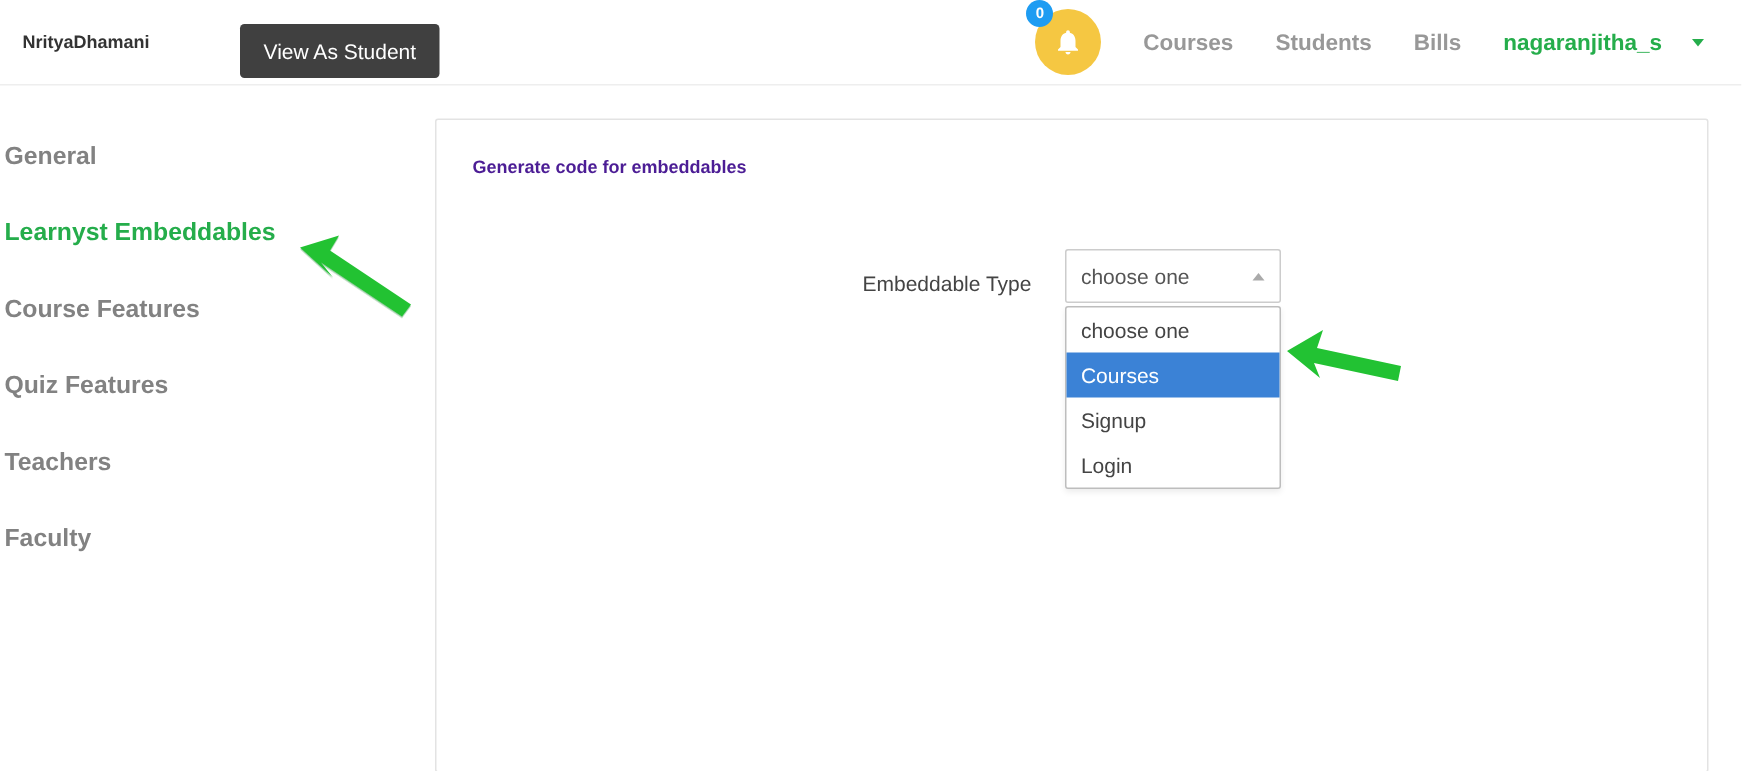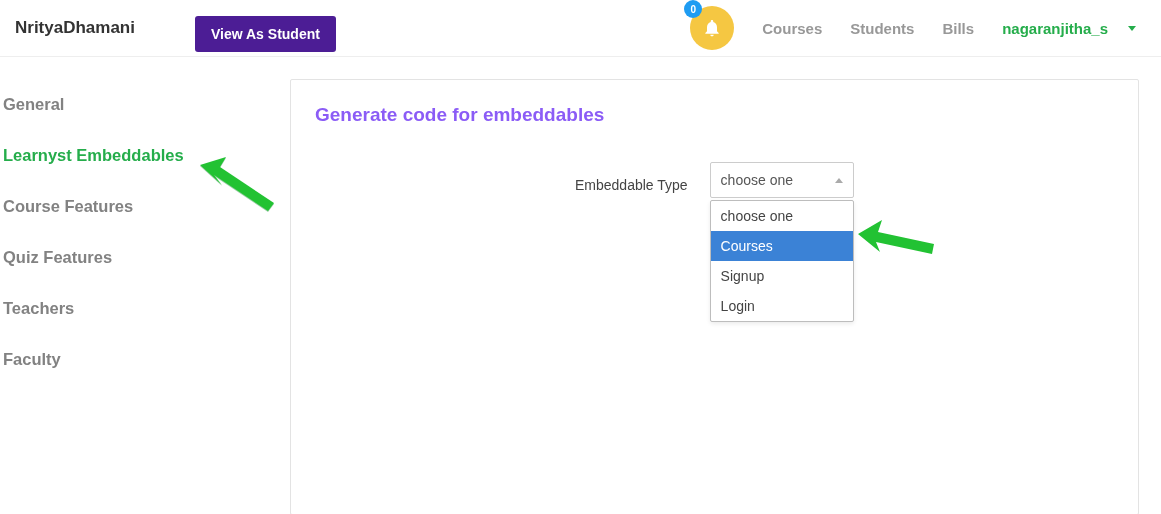--- a/index.html
+++ b/index.html
@@ -18,31 +18,31 @@
   .header {
     height: 57px;
     display: flex;
     align-items: center;
     padding: 0 15px 0 15px;
     border-bottom: 1px solid #eee;
   }
   .brand {
     font-weight: 700;
     color: #333;
-    font-size: 17px;
+    font-size: 12px;
     margin-right: 60px;
   }
   .btn-green {
-    background: #4c1d95;
+    background: #404040;
     color: #fff;
     border: none;
     border-radius: 3px;
     padding: 10px 16px;
     font-size: 14px;
-    font-weight: 700;
+    font-weight: 400;
     cursor: pointer;
     margin-top: 12px;
   }
   .nav-right {
     margin-left: auto;
     display: flex;
     align-items: center;
     gap: 28px;
     padding-right: 10px;
   }
@@ -113,24 +113,24 @@
   .main-panel {
     flex: 1;
     border: 1px solid #e3e3e3;
     border-radius: 2px;
     margin-right: 22px;
     padding: 24px 24px 40px 24px;
     position: relative;
     min-height: 436px;
   }
   .panel-title {
-    font-size: 19px;
-    font-weight: 700;
-    color: #8b5cf6;
-    margin-bottom: 36px;
+    font-size: 12px;
+    font-weight: 700;
+    color: #4c1d95;
+    margin-bottom: 48px;
   }
   .form-row {
     display: flex;
     align-items: center;
     gap: 22px;
     margin-left: 260px;
   }
   .field-label {
     color: #444;
     font-size: 14px;

